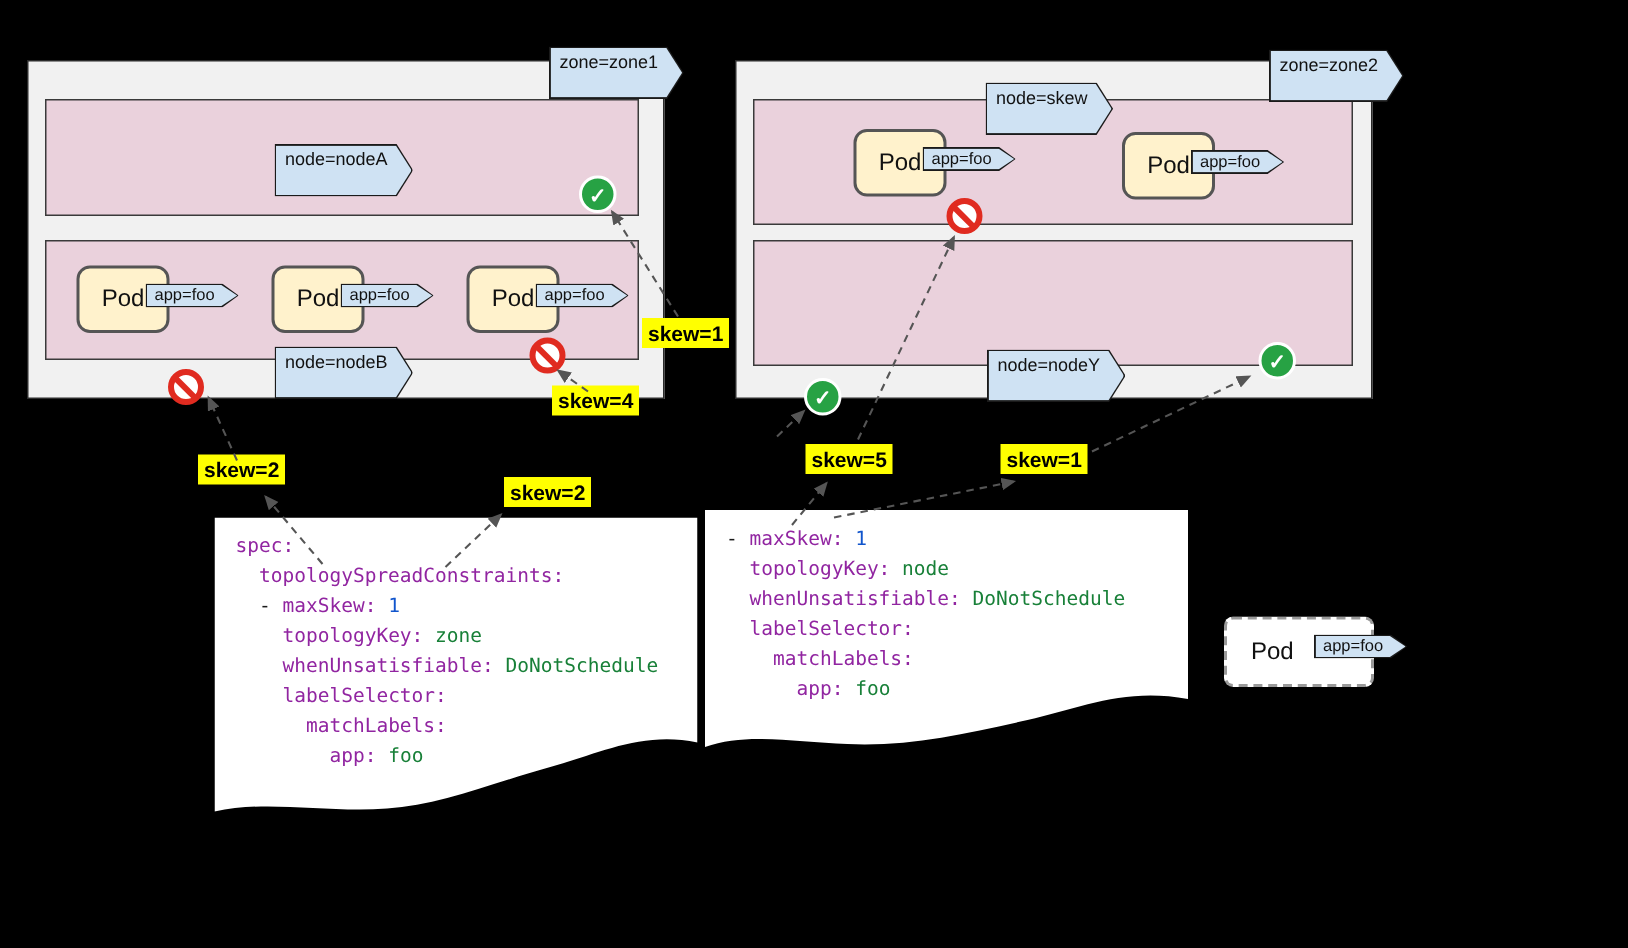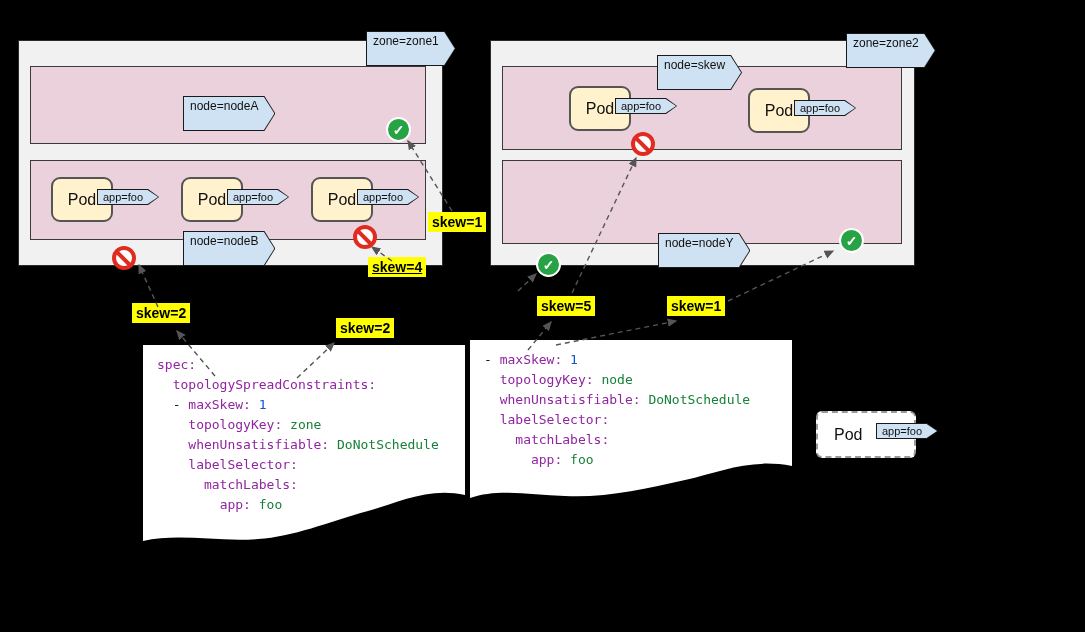--- a/index.html
+++ b/index.html
@@ -125,21 +125,21 @@
     <span class="label">node=nodeY</span>
   </div>
   <div class="check" style="left:839px; top:228px;">
     <span>✓</span>
   </div>
   <div class="check" style="left:536px; top:252px;">
     <span>✓</span>
   </div>
 
   <div class="skew" style="left:428px; top:212px;">skew=1</div>
-  <div class="skew" style="left:368px; top:257px;text-decoration:underline;">skew=4</div>
+  <div class="skew" style="left:368px; top:257px;">skew=4</div>
   <div class="skew" style="left:132px; top:303px;">skew=2</div>
   <div class="skew" style="left:336px; top:318px;">skew=2</div>
   <div class="skew" style="left:537px; top:296px;">skew=5</div>
   <div class="skew" style="left:667px; top:296px;">skew=1</div>
 
   <div class="code-block" style="left:143px; top:345px; width:322px; height:210px;">
     <svg class="paper" width="322" height="210" viewBox="0 0 322 210">
       <path d="M0,0 H322 V150 C285,142 255,158 225,166 C185,177 150,192 115,194 C75,197 35,188 0,196 Z" fill="#ffffff"></path>
     </svg>
     <div class="code-lines"><div class="code-line"><span style="color: rgb(145, 37, 161);">spec:</span></div><div class="code-line"><span style="color: rgb(26, 26, 26);">  </span><span style="color: rgb(145, 37, 161);">topologySpreadConstraints:</span></div><div class="code-line"><span style="color: rgb(26, 26, 26);">  - </span><span style="color: rgb(145, 37, 161);">maxSkew:</span><span style="color: rgb(26, 26, 26);"> </span><span style="color: rgb(17, 85, 204);">1</span></div><div class="code-line"><span style="color: rgb(26, 26, 26);">    </span><span style="color: rgb(145, 37, 161);">topologyKey:</span><span style="color: rgb(26, 26, 26);"> </span><span style="color: rgb(24, 128, 56);">zone</span></div><div class="code-line"><span style="color: rgb(26, 26, 26);">    </span><span style="color: rgb(145, 37, 161);">whenUnsatisfiable:</span><span style="color: rgb(26, 26, 26);"> </span><span style="color: rgb(24, 128, 56);">DoNotSchedule</span></div><div class="code-line"><span style="color: rgb(26, 26, 26);">    </span><span style="color: rgb(145, 37, 161);">labelSelector:</span></div><div class="code-line"><span style="color: rgb(26, 26, 26);">      </span><span style="color: rgb(145, 37, 161);">matchLabels:</span></div><div class="code-line"><span style="color: rgb(26, 26, 26);">        </span><span style="color: rgb(145, 37, 161);">app:</span><span style="color: rgb(26, 26, 26);"> </span><span style="color: rgb(24, 128, 56);">foo</span></div></div>

